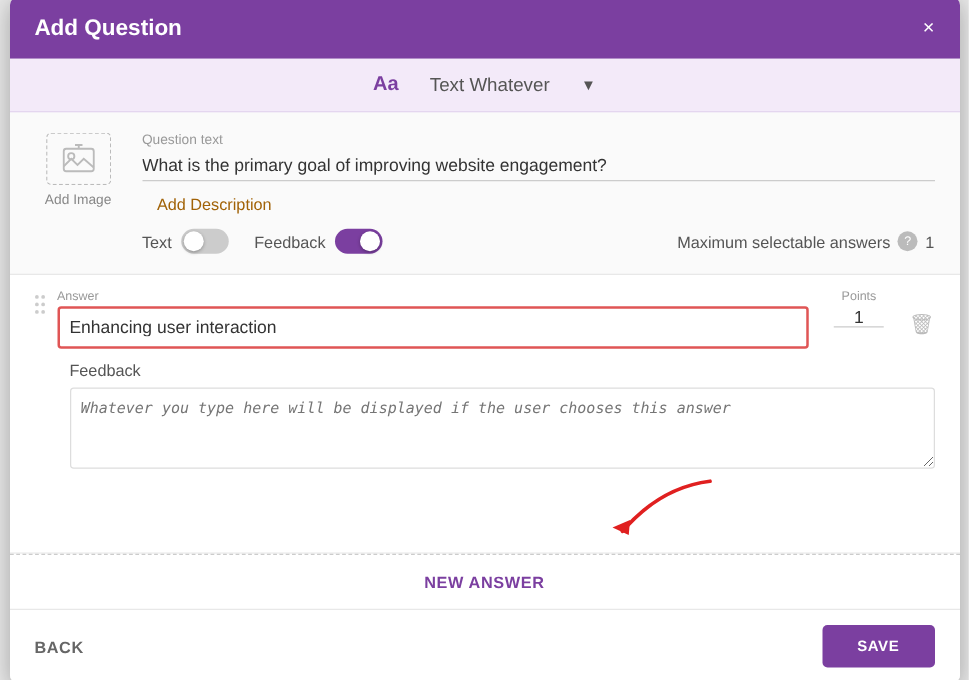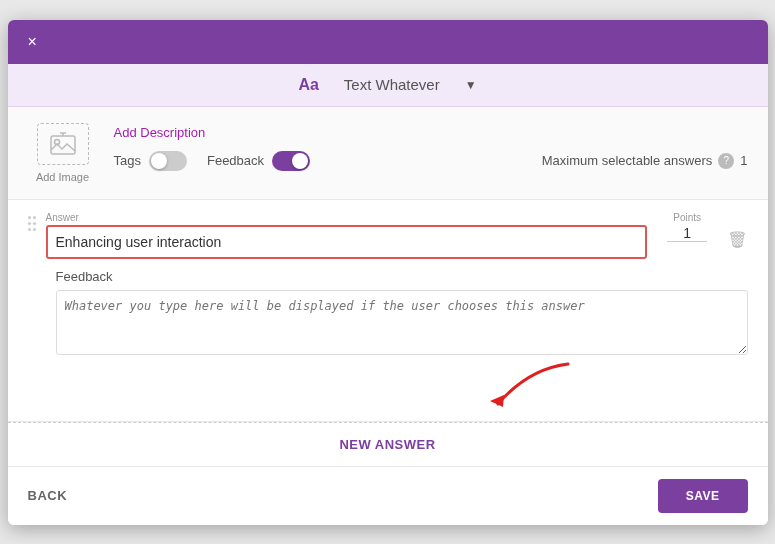--- a/index.html
+++ b/index.html
@@ -137,22 +137,23 @@
       border: none;
       border-bottom: 1px solid #ccc;
       outline: none;
       padding: 4px 0;
       background: transparent;
       width: 100%;
     }
 
     .add-description-link {
       font-size: 13px;
-      color: #a21caf;
-      cursor: pointer;
+      color: #a16207;
+      cursor: pointer;
+      margin-left: 12px;
     }
 
     .controls-row {
       display: flex;
       align-items: center;
       gap: 20px;
       flex-wrap: wrap;
     }
 
     .control-item {
@@ -422,20 +423,21 @@
       letter-spacing: 0.5px;
       text-transform: uppercase;
     }
   </style>
 </head>
 <body>
 
 <div class="modal-overlay">
 
   <div class="modal-header">
+    <span class="modal-header-title">Add Question</span>
     <button class="close-btn">×</button>
   </div>
 
   <div class="question-type-bar">
     <div class="question-type-selector">
       <span class="question-type-icon">Aa</span>
       <span class="question-type-label">Text Whatever</span>
       <span class="chevron-icon">▼</span>
     </div>
   </div>
@@ -448,28 +450,32 @@
           <circle cx="8" cy="11" r="2.5" stroke="#bbb" stroke-width="1.5" fill="none"></circle>
           <path d="M2 19 L8 13 L13 18 L18 13 L26 20" stroke="#bbb" stroke-width="1.5" fill="none"></path>
           <line x1="14" y1="2" x2="14" y2="5" stroke="#bbb" stroke-width="1.5"></line>
           <line x1="11" y1="2" x2="17" y2="2" stroke="#bbb" stroke-width="1.5"></line>
         </svg>
       </div>
       <span class="add-image-label">Add Image</span>
     </div>
 
     <div class="form-fields">
+      <div class="field-group">
+        <span class="field-label">Question text</span>
+        <input class="field-input" type="text" value="What is the primary goal of improving website engagement?" style="">
+      </div>
 
       <div>
         <span class="add-description-link">Add Description</span>
       </div>
 
       <div class="controls-row">
         <div class="control-item">
-          <span class="control-label">Tags</span>
+          <span class="control-label">Text</span>
           <div class="toggle-switch toggle-off">
             <div class="toggle-thumb"></div>
           </div>
         </div>
 
         <div class="control-item">
           <span class="control-label">Feedback</span>
           <div class="toggle-switch toggle-on">
             <div class="toggle-thumb"></div>
           </div>

